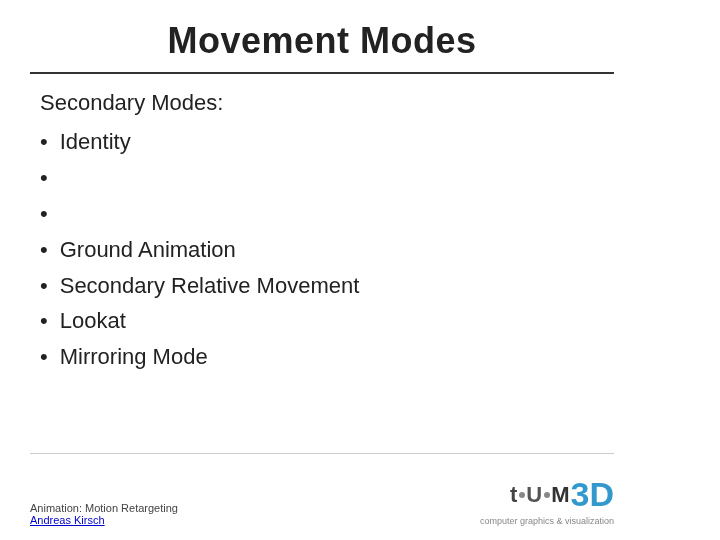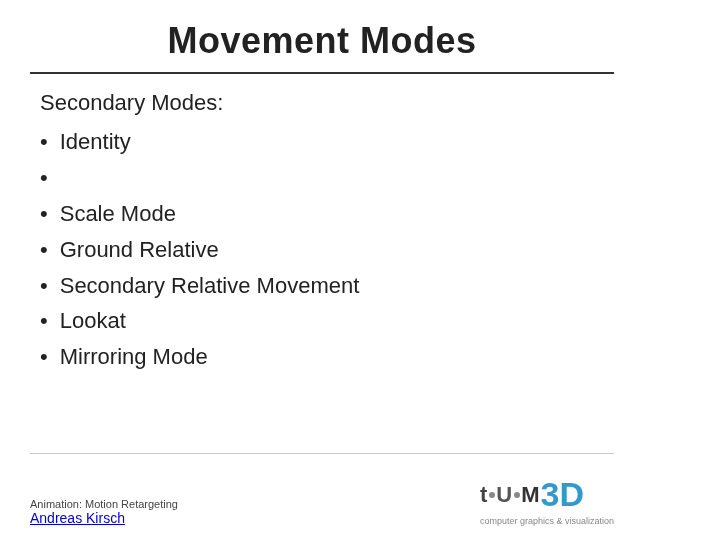--- a/index.html
+++ b/index.html
@@ -91,21 +91,21 @@
       display: flex;
       flex-direction: column;
     }
 
     .footer-course {
       font-size: 11px;
       color: #444;
     }
 
     .footer-author {
-      font-size: 14px;
+      font-size: 11px;
       color: #0000cc;
       text-decoration: underline;
       cursor: pointer;
     }
 
     
     .tum-logo {
       display: flex;
       align-items: center;
       gap: 0px;
@@ -134,21 +134,21 @@
 
     .three-d {
       font-size: 34px;
       font-weight: bold;
       color: #3399cc;
     }
 
     .footer-brand {
       display: flex;
       flex-direction: column;
-      align-items: flex-start;
+      align-items: flex-end;
     }
 
     .footer-tagline {
       font-size: 9px;
       color: #888;
       margin-top: 2px;
     }
   </style>
 </head>
 <body>
@@ -165,25 +165,24 @@
     <ul class="bullet-list">
       <li>
         <span class="bullet">•</span>
         <span class="item-text">Identity</span>
       </li>
       <li>
         <span class="bullet">•</span>
       </li>
       <li>
         <span class="bullet">•</span>
-        <span class="item-text">Scale Mode</span>
-      </li>
-      <li>
-        <span class="bullet">•</span>
-        <span class="item-text">Ground Relative</span>
+      </li>
+      <li>
+        <span class="bullet">•</span>
+        <span class="item-text">Ground Animation</span>
       </li>
       <li>
         <span class="bullet">•</span>
         <span class="item-text">Secondary Relative Movement</span>
       </li>
       <li>
         <span class="bullet">•</span>
         <span class="item-text">Lookat</span>
       </li>
       <li>

